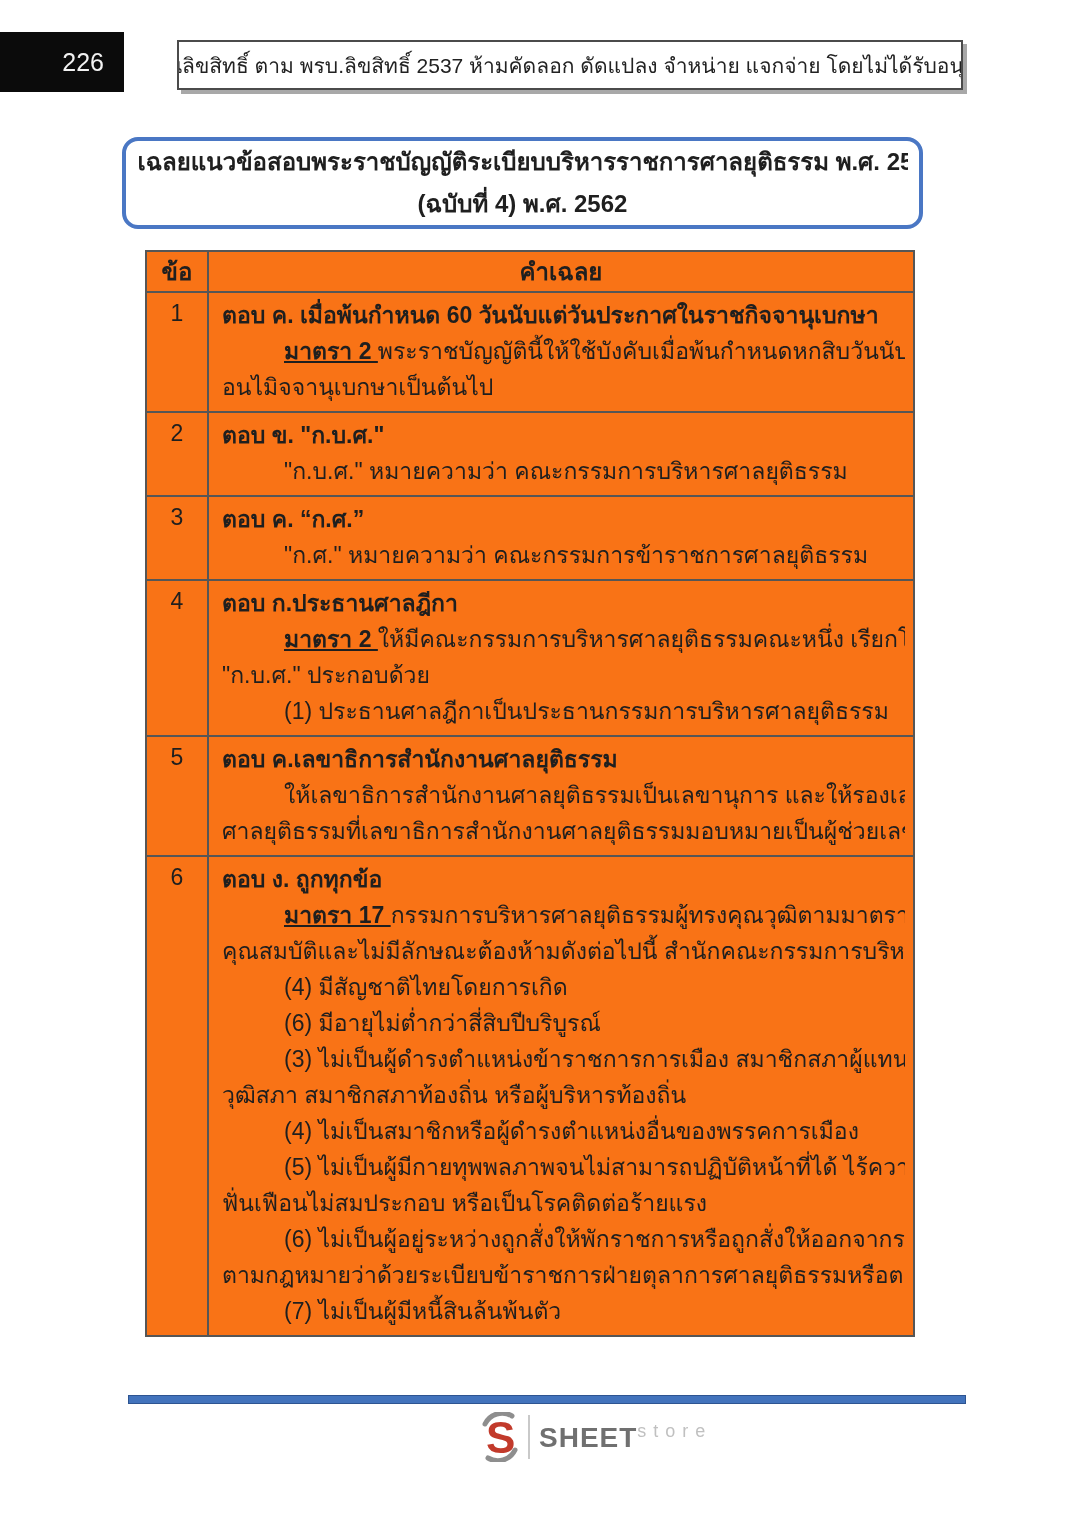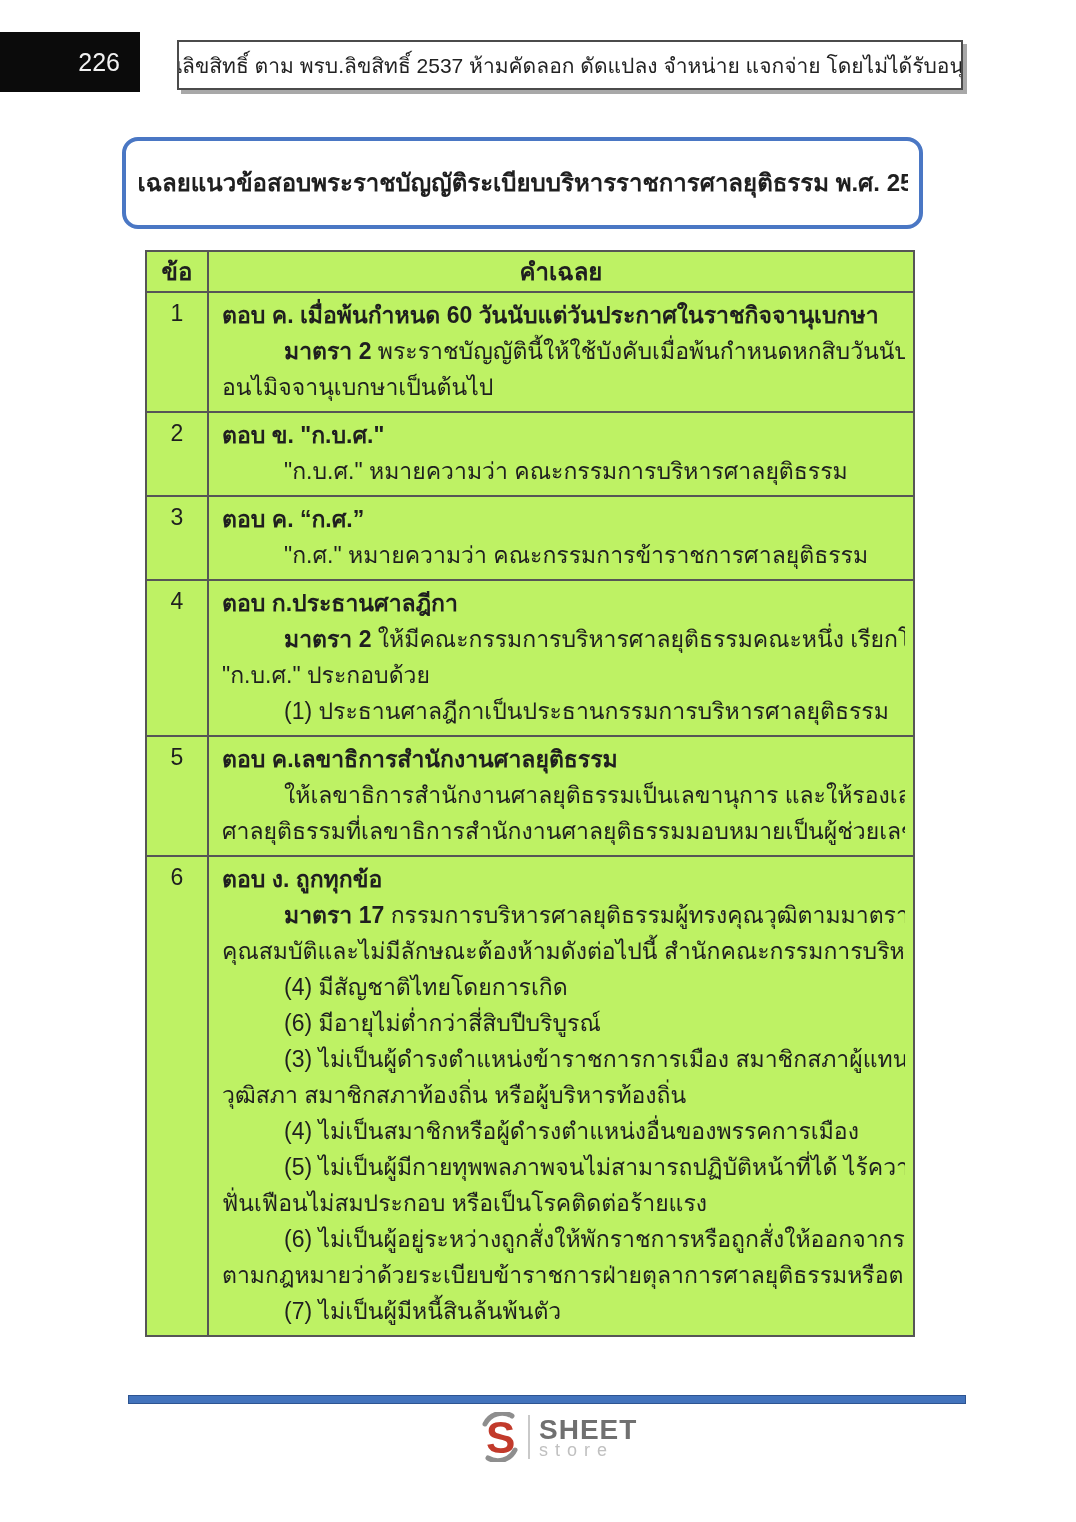--- a/index.html
+++ b/index.html
@@ -3,21 +3,21 @@
 <meta charset="utf-8">
 <style>
   html,body{margin:0;padding:0;}
   body{
     width:1076px;height:1522px;position:relative;background:#ffffff;
     font-family:"Liberation Sans","DejaVu Sans",sans-serif;color:#1f1f1f;
     overflow:hidden;
   }
   
   .pagenum-box{
-    position:absolute;left:0;top:32px;width:140px;height:60px;background:#0b0b0b;
+    position:absolute;left:0;top:32px;width:124px;height:60px;background:#0b0b0b;
     display:flex;align-items:center;justify-content:flex-end;padding-right:20px;
     box-sizing:border-box;color:#f2f2f2;font-size:25px;
   }
   
   .copyright-box{
     position:absolute;left:177px;top:40px;width:786px;height:50px;box-sizing:border-box;
     border:2px solid #4b4b4b;background:#ffffff;box-shadow:4px 4px 0 #a8a8a8;
     display:flex;align-items:center;justify-content:center;
     font-size:21px;color:#222222;white-space:nowrap;overflow:hidden;
   }
@@ -25,66 +25,67 @@
   .title-box{
     position:absolute;left:122px;top:137px;width:801px;height:92px;box-sizing:border-box;
     border:4px solid #4a77c4;border-radius:16px;background:#ffffff;
     display:flex;flex-direction:column;align-items:center;justify-content:center;
     font-weight:700;font-size:24px;line-height:42px;text-align:center;
   }
   .title-box .tline{white-space:nowrap;overflow:hidden;max-width:770px;}
   
   table.answer-table{
     position:absolute;left:145px;top:250px;width:770px;border-collapse:collapse;
-    table-layout:fixed;background:#bef264;
+    table-layout:fixed;background:#f97316;
   }
   table.answer-table,
   table.answer-table th,
   table.answer-table td{border:2px solid #565656;}
   table.answer-table th{
     height:36px;font-size:24px;font-weight:700;text-align:center;padding:0;
   }
   col.c-no{width:62px;}
   td.no-cell{
     vertical-align:top;text-align:center;font-size:23px;padding-top:7px;
   }
   td.ans-cell{
     vertical-align:top;padding:4px 8px 6px 13px;font-size:23px;
   }
   .line{line-height:36px;min-height:36px;white-space:nowrap;overflow:hidden;}
   .line.indent{padding-left:62px;}
   .line.bold{font-weight:700;}
-  .line b{font-weight:700;}
+  .line b{font-weight:700;text-decoration:underline;}
   
   .footer-bar{
     position:absolute;left:128px;top:1395px;width:838px;height:9px;
     background:#4273bc;border:1px solid #2d5491;box-sizing:border-box;
   }
   .logo{
     position:absolute;left:478px;top:1412px;display:flex;align-items:center;
   }
   .logo-icon{width:44px;height:50px;display:block;}
   .logo-divider{width:2px;height:44px;background:#c9c9c9;margin:0 9px 0 6px;}
-  .brand-text{display:flex;flex-direction:column;justify-content:flex-start;}
+  .brand-text{display:flex;justify-content:flex-start;}
   .brand-name{font-size:28px;font-weight:700;color:#707070;letter-spacing:1px;line-height:27px;}
   .brand-sub{font-size:18px;color:#c0c0c0;letter-spacing:7px;line-height:15px;}
 </style>
 </head>
 <body>
 
 <div class="pagenum-box">
   <span>226</span>
 </div>
 
 <div class="copyright-box">
   <span>สงวนลิขสิทธิ์ ตาม พรบ.ลิขสิทธิ์ 2537 ห้ามคัดลอก ดัดแปลง จำหน่าย แจกจ่าย โดยไม่ได้รับอนุญาต</span>
 </div>
 
 <div class="title-box">
   <div class="tline">เฉลยแนวข้อสอบพระราชบัญญัติระเบียบบริหารราชการศาลยุติธรรม พ.ศ. 2543 และแก้ไขเพิ่ม</div>
+  <div class="tline">(ฉบับที่ 4) พ.ศ. 2562</div>
 </div>
 
 <table class="answer-table">
   <colgroup>
       <col class="c-no">
       <col>
     </colgroup>
   <thead>
     <tr>
       <th>ข้อ</th>

